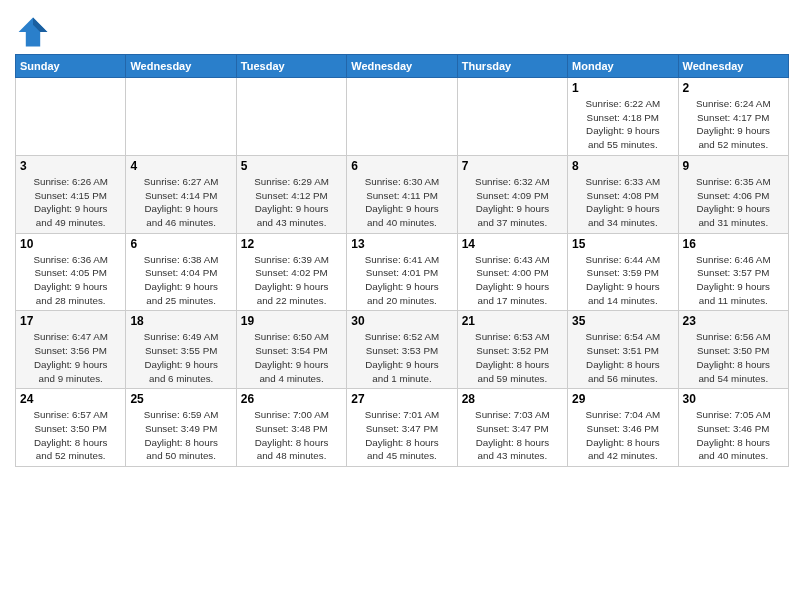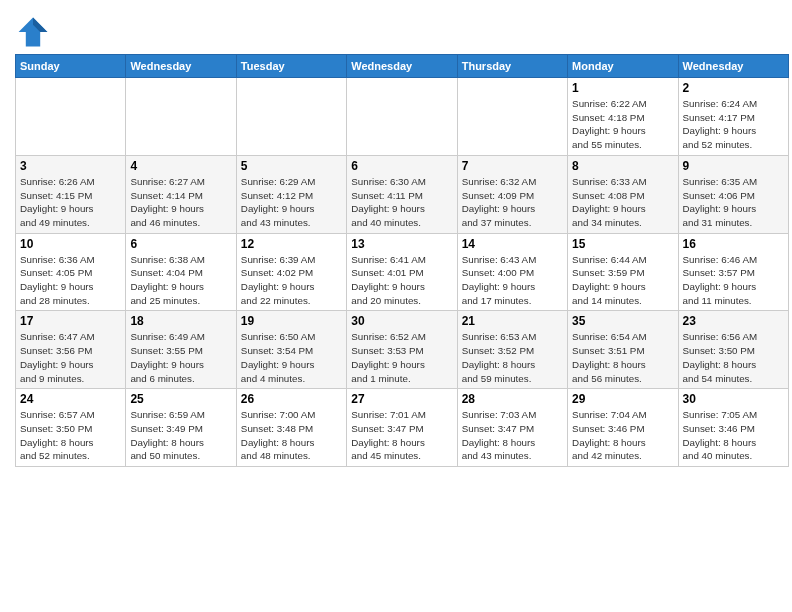--- a/index.html
+++ b/index.html
@@ -93,20 +93,21 @@
     }
     .day-number {
       font-weight: bold;
       font-size: 12px;
       margin-bottom: 2px;
     }
     .day-info {
       font-size: 9.8px;
       color: #333;
       line-height: 1.4;
+      text-align: center;
     }
     .empty-cell {
       background: #fff !important;
     }
   </style>
 </head>
 <body>
 
 <div class="page">
   <div class="header">

